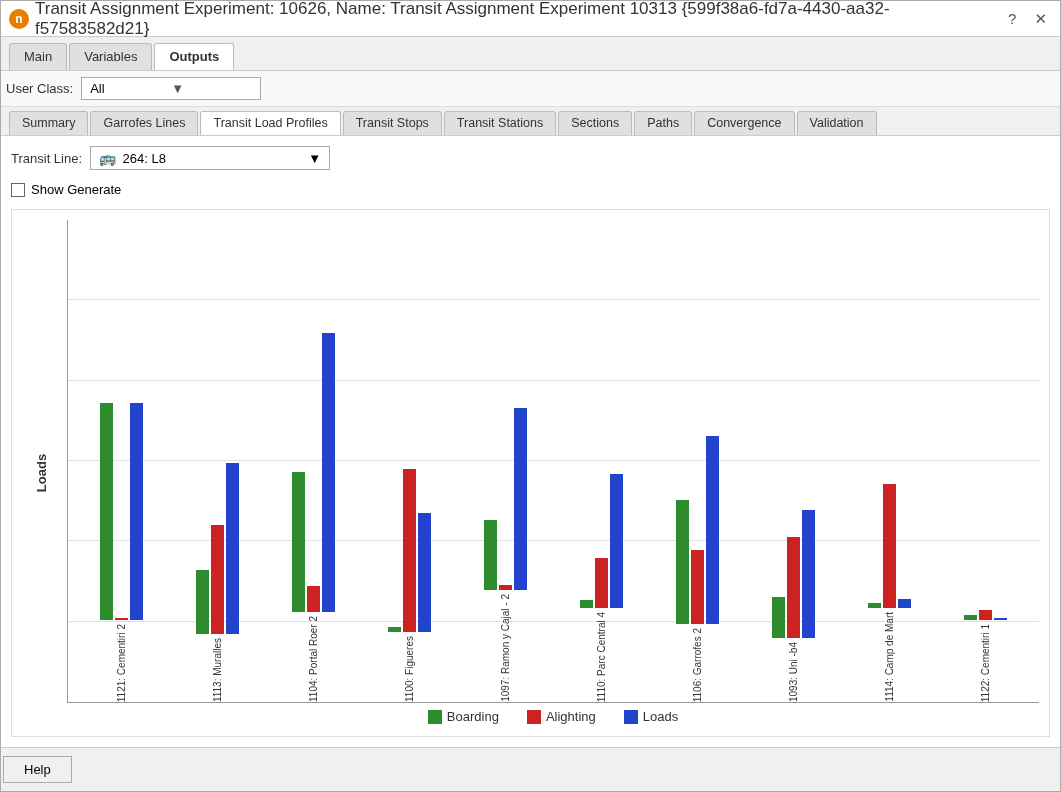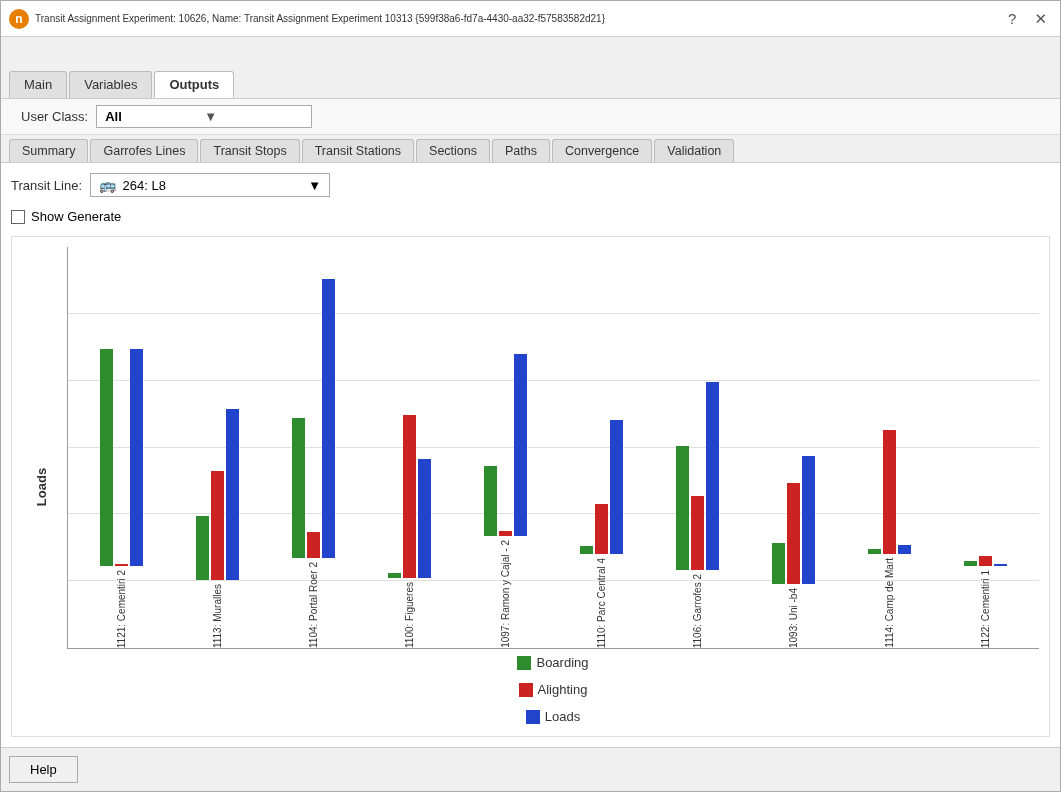--- a/index.html
+++ b/index.html
@@ -1,28 +1,28 @@
 <!DOCTYPE html>
 <html><head>
   <meta charset="utf-8">
   <style>
     * { box-sizing: border-box; margin: 0; padding: 0; font-family: Arial, sans-serif; font-size: 13px; }
     body { background: #f0f0f0; width: 1061px; height: 792px; overflow: hidden; }
     .window { width: 1061px; height: 792px; background: #f0f0f0; border: 1px solid #aaa; display: flex; flex-direction: column; }
     .title-bar { background: #fff; border-bottom: 1px solid #ccc; display: flex; align-items: center; padding: 4px 8px; gap: 6px; height: 36px; }
     .title-icon { width: 20px; height: 20px; background: #e67e00; border-radius: 50%; display: flex; align-items: center; justify-content: center; color: white; font-weight: bold; font-size: 12px; flex-shrink: 0; }
-    .title-text { flex: 1; font-size: 10px; font-weight: normal; color: #333; }
+    .title-text { flex: 1; font-size: 17px; font-weight: normal; color: #333; }
     .title-actions { display: flex; gap: 8px; }
     .title-btn { background: none; border: none; cursor: pointer; font-size: 15px; color: #555; padding: 2px 5px; }
     .top-tabs { display: flex; border-bottom: 1px solid #ccc; background: #f0f0f0; padding: 6px 8px 0; gap: 2px; }
-    .top-tab { padding: 5px 14px; background: #e0e0e0; border: 1px solid #bbb; border-bottom: none; cursor: pointer; color: #333; border-radius: 3px 3px 0 0; margin-top: 28px; }
+    .top-tab { padding: 5px 14px; background: #e0e0e0; border: 1px solid #bbb; border-bottom: none; cursor: pointer; color: #333; border-radius: 3px 3px 0 0; }
     .top-tab.active { background: #fff; border-bottom: 1px solid #fff; z-index: 1; font-weight: bold; }
-    .user-class-row { display: flex; align-items: center; gap: 8px; padding: 6px 20px; background: #f8f8f8; border-bottom: 1px solid #ddd; }
+    .user-class-row { display: flex; align-items: center; gap: 8px; padding: 6px 5px; background: #f8f8f8; border-bottom: 1px solid #ddd; }
     .user-class-label { font-size: 13px; color: #333; }
-    .user-class-select { display: flex; align-items: center; border: 1px solid #aaa; background: white; padding: 3px 8px; width: 216px; cursor: pointer; font-weight: bold; }
+    .user-class-select { display: flex; align-items: center; border: 1px solid #aaa; background: white; padding: 3px 8px; width: 180px; cursor: pointer; }
     .user-class-select span { flex: 1; }
     .user-class-select .arrow { color: #555; }
     .sub-tabs { display: flex; border-bottom: 1px solid #ccc; background: #f0f0f0; padding: 0 8px; gap: 2px; padding-top: 4px; }
     .sub-tab { padding: 4px 12px; background: #e0e0e0; border: 1px solid #bbb; border-bottom: none; cursor: pointer; color: #333; border-radius: 3px 3px 0 0; font-size: 12.5px; }
     .sub-tab.active { background: #fff; border-bottom: 1px solid #fff; z-index: 1; }
     .content-area { flex: 1; background: #fff; padding: 10px; display: flex; flex-direction: column; gap: 8px; overflow: hidden; }
     .transit-line-row { display: flex; align-items: center; gap: 8px; }
     .transit-line-label { font-size: 13px; color: #333; }
     .transit-line-select { display: flex; align-items: center; border: 1px solid #aaa; background: white; padding: 3px 8px; width: 240px; cursor: pointer; gap: 6px; }
     .bus-icon { font-size: 14px; }
@@ -30,24 +30,24 @@
     .inner-tabs { display: flex; gap: 2px; border-bottom: 1px solid #ccc; padding-bottom: 0; }
     .inner-tab { padding: 4px 14px; background: #e8e8e8; border: 1px solid #bbb; border-bottom: none; cursor: pointer; color: #333; border-radius: 3px 3px 0 0; }
     .inner-tab.active { background: #fff; border-bottom: 1px solid #fff; }
     .show-capacity-row { display: flex; align-items: center; gap: 6px; padding: 4px 0; }
     .checkbox { width: 14px; height: 14px; border: 1px solid #666; background: white; display: inline-flex; align-items: center; justify-content: center; cursor: pointer; flex-shrink: 0; }
     .chart-container { flex: 1; border: 1px solid #ddd; position: relative; overflow: hidden; background: #fff; padding: 10px 10px 10px 55px; }
     .y-axis-label { position: absolute; left: 10px; top: 50%; transform: translateY(-50%) rotate(-90deg); font-size: 13px; font-weight: bold; color: #333; white-space: nowrap; }
     .bar-green { background: #2d8c2d; }
     .bar-red { background: #cc2222; }
     .bar-blue { background: #2244cc; }
-    .legend { display: flex; align-items: center; justify-content: center; gap: 12px; padding: 6px 0 2px; flex-direction: column; }
+    .legend { display: flex; align-items: center; justify-content: center; gap: 28px; padding: 6px 0 2px; }
     .legend-item { display: flex; align-items: center; gap: 5px; font-size: 12px; color: #333; }
     .legend-box { width: 14px; height: 14px; }
-    .bottom-bar { display: flex; align-items: center; justify-content: space-between; padding: 8px 8px; background: #f0f0f0; border-top: 1px solid #ccc; }
+    .bottom-bar { display: flex; align-items: center; justify-content: space-between; padding: 8px 2px; background: #f0f0f0; border-top: 1px solid #ccc; }
     .help-btn { padding: 5px 20px; background: #f0f0f0; border: 1px solid #aaa; cursor: pointer; font-size: 13px; }
     .ok-cancel { display: flex; gap: 8px; }
     .ok-btn { padding: 5px 24px; background: #f0f0f0; border: 1px solid #aaa; cursor: pointer; font-size: 13px; }
     .cancel-btn { padding: 5px 16px; background: #f0f0f0; border: 1px solid #aaa; cursor: pointer; font-size: 13px; }
     .chart-wrapper { flex: 1; display: flex; flex-direction: column; overflow: hidden; }
   </style>
 </head>
 <body>
 
 <div class="window">
@@ -71,20 +71,21 @@
     <span class="user-class-label">User Class:</span>
     <div class="user-class-select">
       <span>All</span>
       <span class="arrow">▼</span>
     </div>
   </div>
 
   <div class="sub-tabs">
     <div class="sub-tab">Summary</div>
     <div class="sub-tab">Garrofes Lines</div>
+    <div class="sub-tab active">Transit Load Profiles</div>
     <div class="sub-tab">Transit Stops</div>
     <div class="sub-tab">Transit Stations</div>
     <div class="sub-tab">Sections</div>
     <div class="sub-tab">Paths</div>
     <div class="sub-tab">Convergence</div>
     <div class="sub-tab">Validation</div>
   </div>
 
   <div class="content-area">
 

